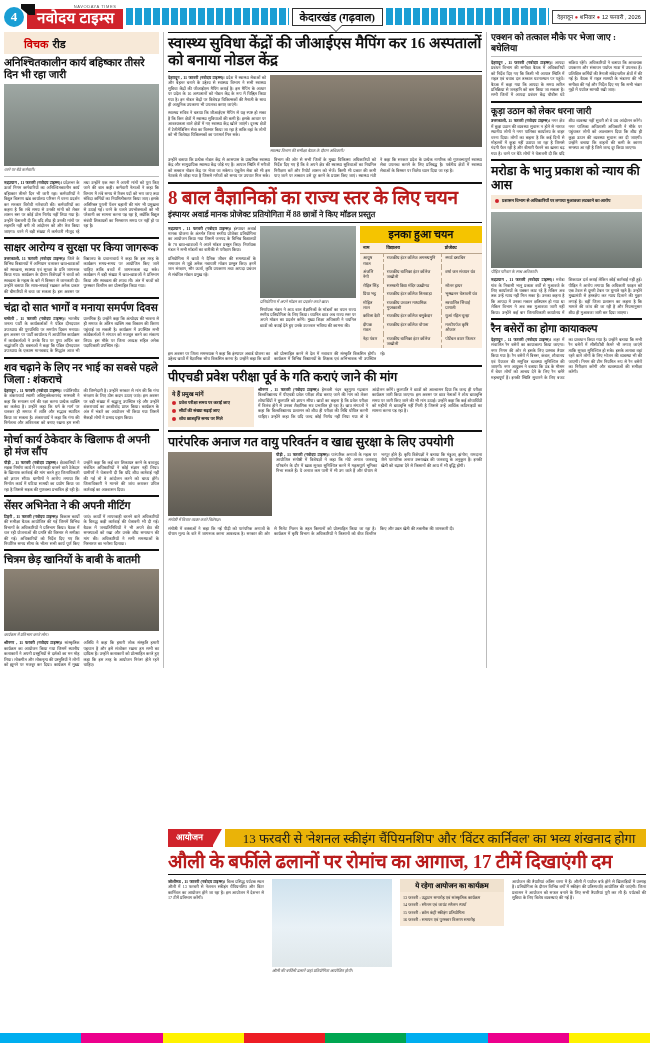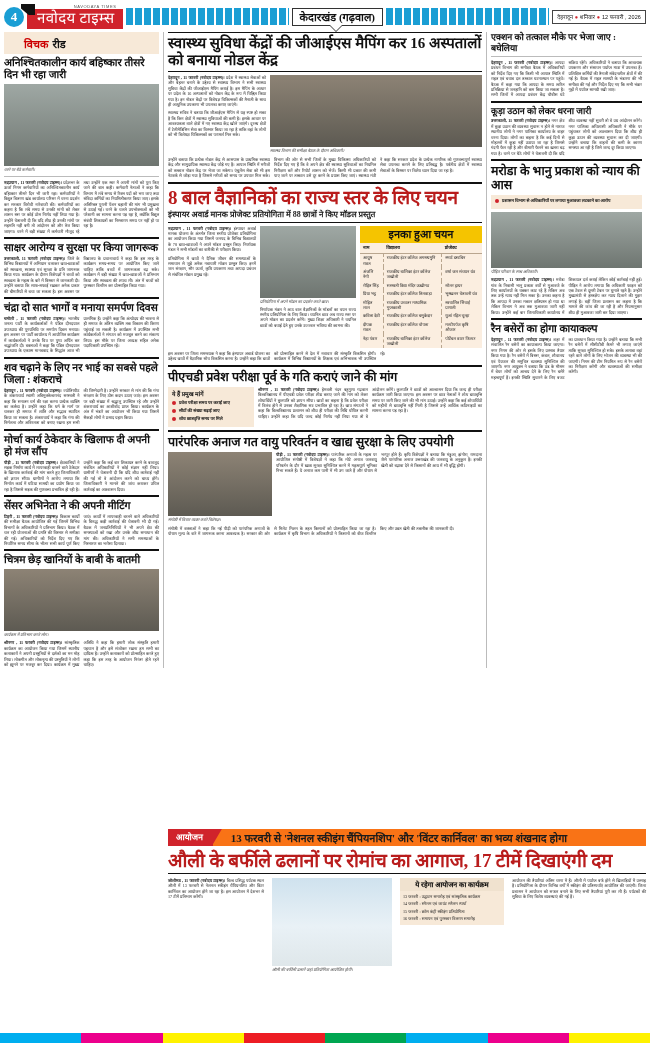--- a/index.html
+++ b/index.html
@@ -24,21 +24,21 @@
     flex: 0 0 auto;
   }
   .logo-block { position: relative; flex: 0 0 auto; }
   .logo-kicker {
     font-size: 4px; letter-spacing: .6px; color:#555;
     text-align: right; line-height: 5px; padding-right: 6px;
     font-family: "Liberation Sans", sans-serif;
   }
   .logo-main {
     background: #d0232b; color: #fff;
-    font-size: 15px; font-weight: normal;
+    font-size: 15px; font-weight: bold;
     padding: 1px 8px 2px 10px; line-height: 17px;
     letter-spacing: .3px;
     position: relative;
   }
   .logo-main:before{
     content:""; position:absolute; left:-6px; top:-5px;
     width: 14px; height: 11px; background:#111;
     clip-path: polygon(0 0, 100% 0, 100% 100%, 55% 100%, 0 40%);
   }
   .bar-stripes {
@@ -107,31 +107,31 @@
     font-size: 4.2px; padding: 1.5px 3px; vertical-align: top;
     border-right: 1px dashed #b9a68f; color:#1b1b1b; line-height: 5.4px;
   }
   .tbl td:last-child { border-right: none; }
 
   .bullet-box { background:#f7e9d8; padding:3px 4px; }
   .bullet-box .bl { display:flex; gap:3px; font-size:4.4px; line-height:6px; margin-bottom:2px; font-weight:bold; color:#111;}
   .bdot { width:4px;height:4px;background:#d0232b; border-radius:50%; flex:0 0 auto; margin-top:1px;}
 
   
-  .event-strip { display:flex; align-items:stretch; margin-top:3px; }
+  .event-strip { display:flex; align-items:stretch; margin-top:3px;gap:12px; }
   .event-tag {
     background:#d0232b; color:#fff; font-size:8.5px; font-weight:bold;
     padding: 3px 10px 3px 8px; line-height:11px; position:relative; flex:0 0 auto;
   }
   .event-tag:after{
     content:""; position:absolute; right:-9px; top:0; bottom:0; width:10px;
     background:#d0232b; clip-path: polygon(0 0, 100% 0, 0 100%);
   }
   .event-sub {
-    background:#f97316; flex:1 1 auto; font-size:11px; font-weight:bold;
+    background:#eab308; flex:1 1 auto; font-size:13px; font-weight:normal;
     display:flex; align-items:center; padding-left:18px; color:#1b1b1b;
   }
   .mini-head-bar { background:#f0e2cf; font-size:7px; font-weight:bold; padding:2px 4px; text-align:center;}
 
   
   .footer-bar { position:absolute; bottom:0; left:0; width:650px; height:10px; display:flex; }
   .footer-bar span { flex:1 1 0; }
 
   .imgph { background: linear-gradient(#b9c6cf, #7f8e99); }
   .imgph.snow { background: linear-gradient(#cfe2ee 0%, #e9f1f6 55%, #dfe7ea 100%); }

